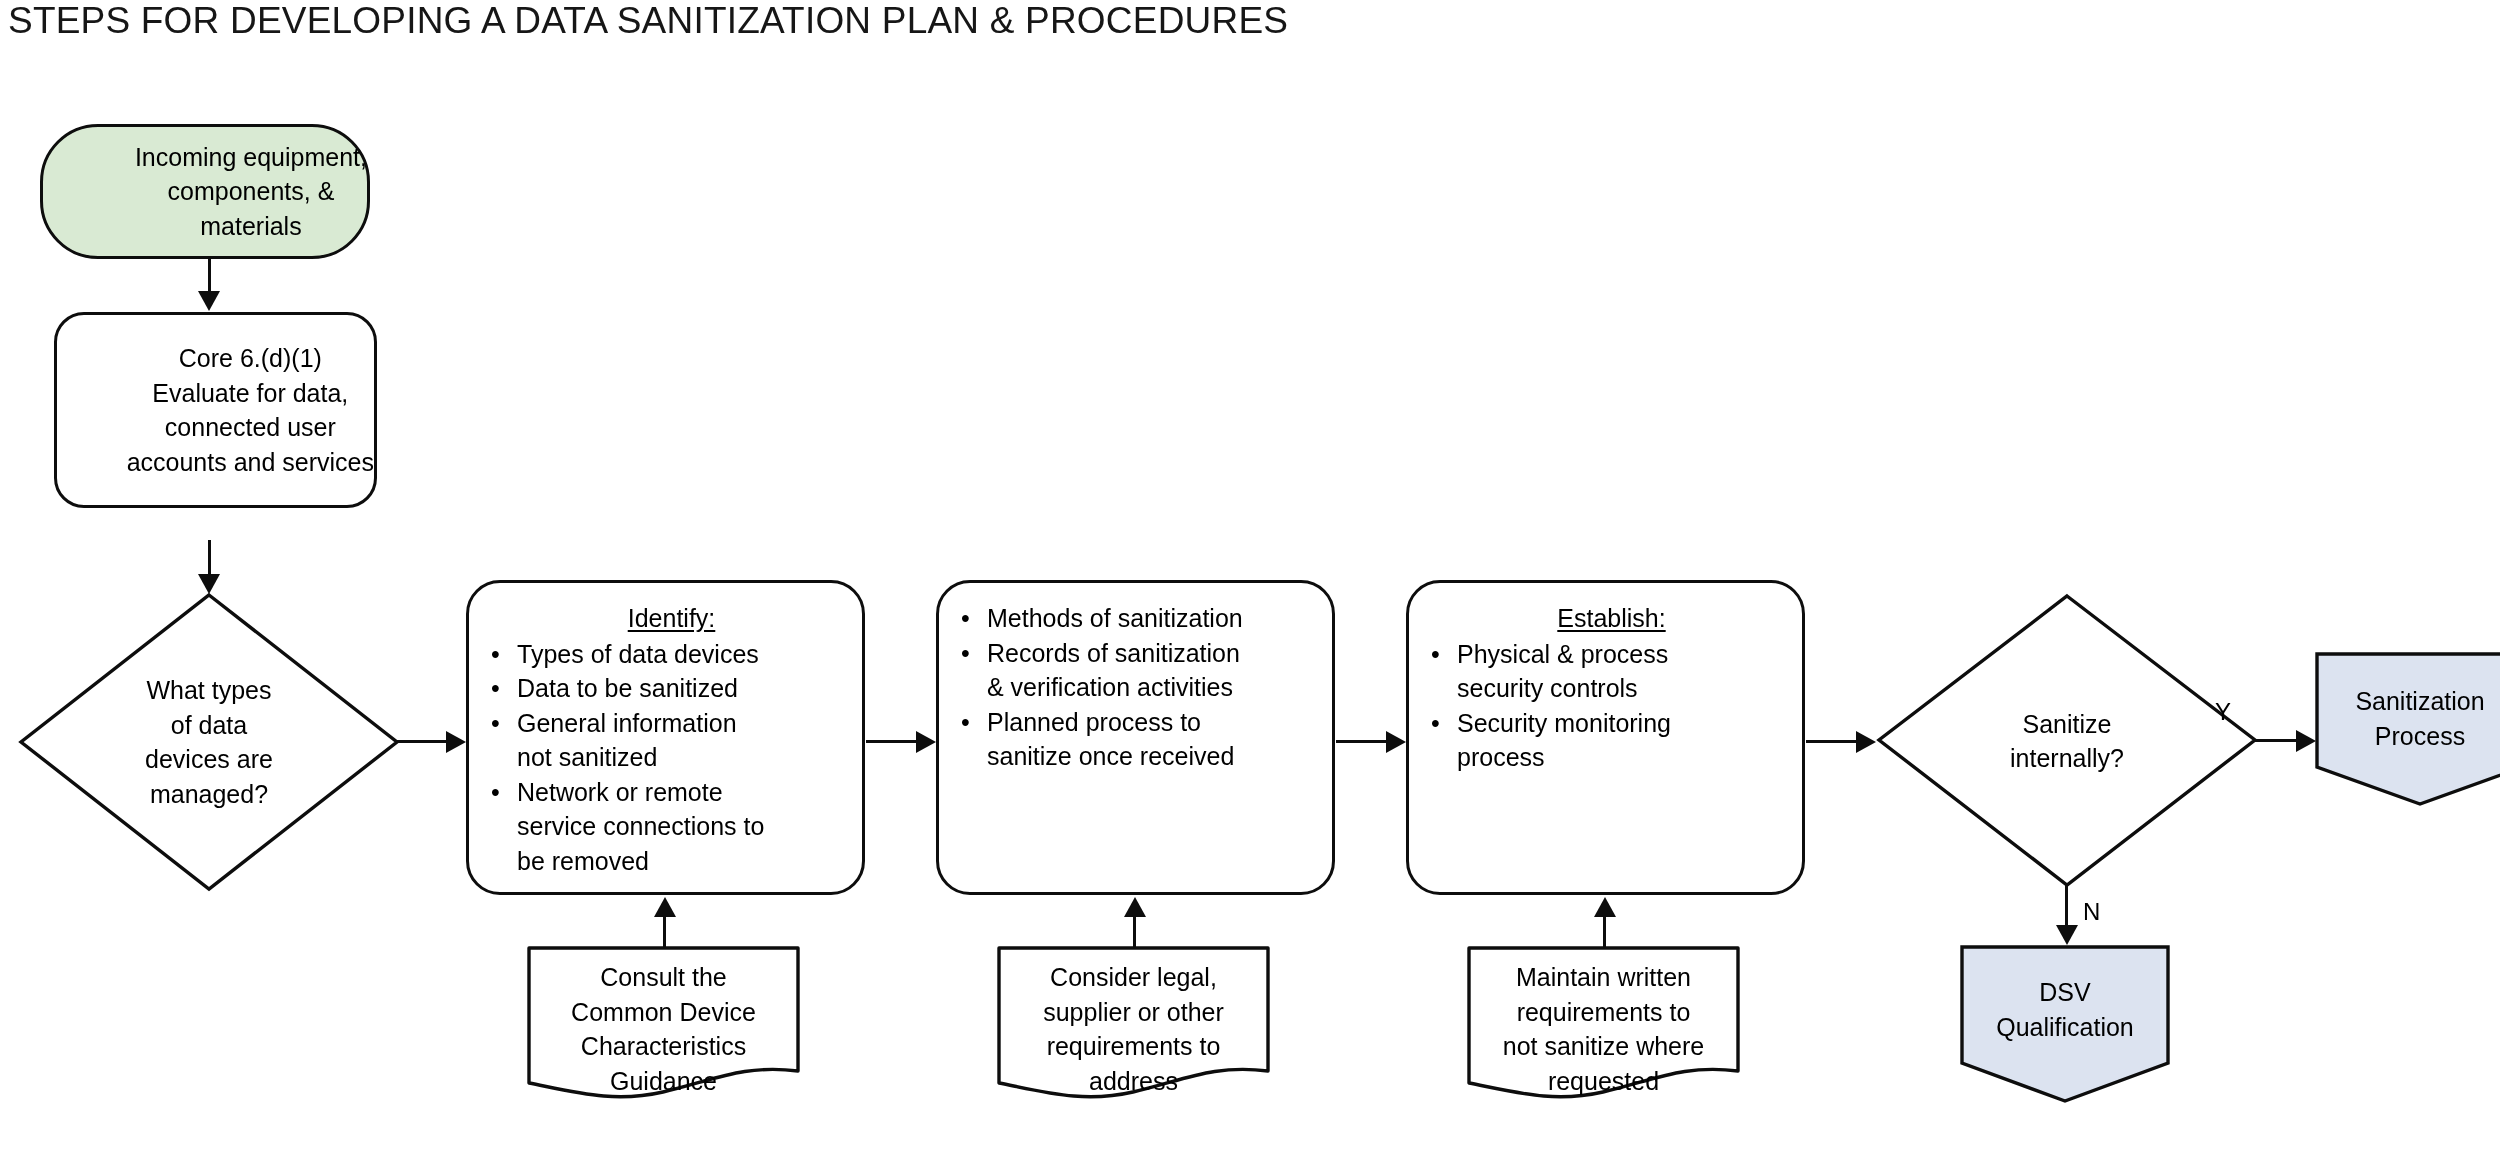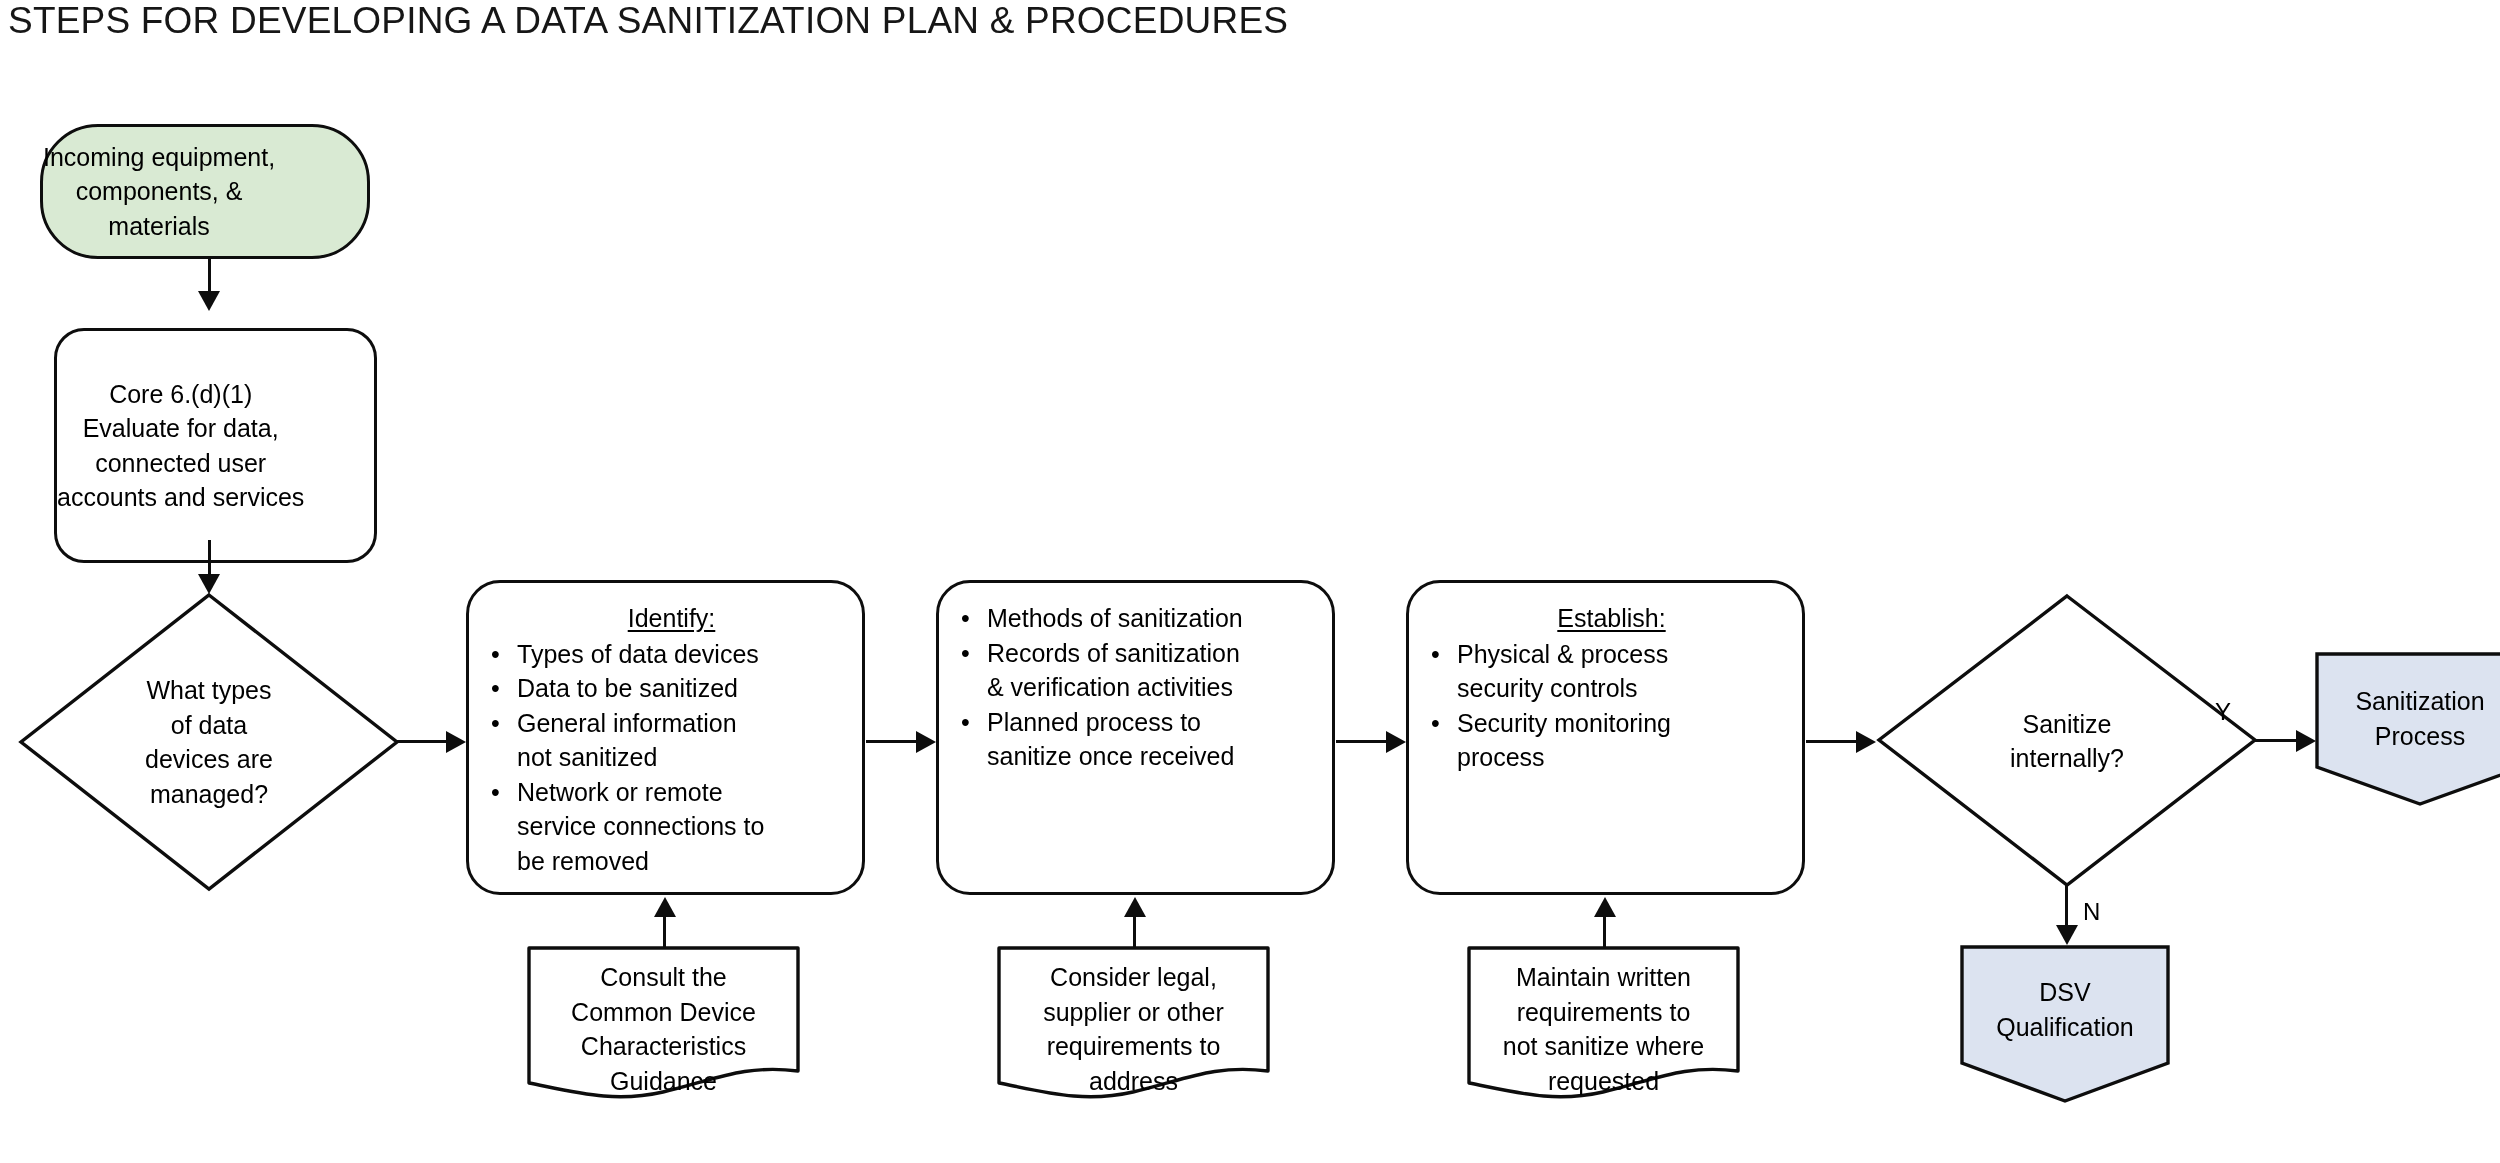--- a/index.html
+++ b/index.html
@@ -24,21 +24,21 @@
   .shape{position:absolute;box-sizing:border-box;}
   .txt{
     font-size:25px;line-height:34.5px;
     text-align:center;color:#000;
   }
 
   
   .rrect{
     border:3.2px solid #0d0d0d;
     background:#ffffff;
-    display:flex;align-items:center;justify-content:flex-start;
+    display:flex;align-items:center;justify-content:flex-end;
   }
   .rrect.stadium{border-radius:58px;background:#d9ead3;}
   .rrect.soft{border-radius:30px;}
   .rrect.proc{border-radius:34px;align-items:flex-start;justify-content:flex-start;}
 
   
   .diamond svg{display:block;overflow:visible;}
   .diamond .dlabel{
     position:absolute;left:0;right:0;top:50%;
     transform:translateY(-50%);
@@ -92,21 +92,21 @@
     <div class="txt">
       <div>Incoming equipment,</div>
       <div>components, &amp;</div>
       <div>materials</div>
     </div>
   </div>
 
   <div class="conn vline" style="left:208px;top:259px;height:38px;"></div>
   <div class="arrowhead ah-down" style="left:198px;top:291px;"></div>
 
-  <div class="shape rrect soft" style="left:54px;top:312px;width:323px;height:235px;margin-top:16px;">
+  <div class="shape rrect soft" style="left:54px;top:312px;width:323px;height:196px;">
     <div class="txt">
       <div>Core 6.(d)(1)</div>
       <div>Evaluate for data,</div>
       <div>connected user</div>
       <div>accounts and services</div>
     </div>
   </div>
 
   <div class="conn vline" style="left:208px;top:540px;height:40px;"></div>
   <div class="arrowhead ah-down" style="left:198px;top:574px;"></div>

